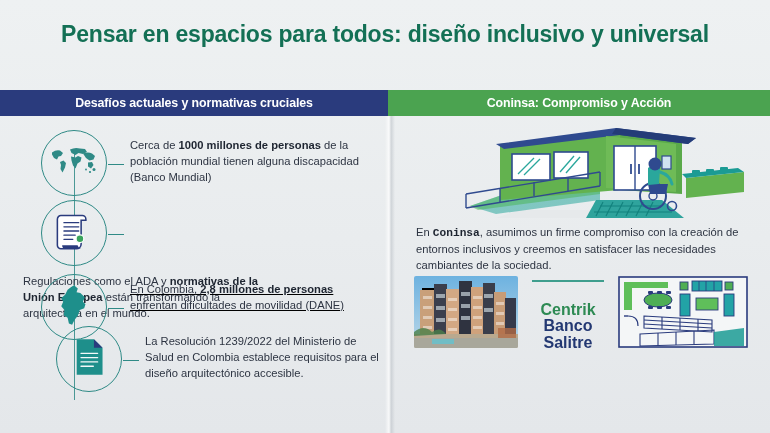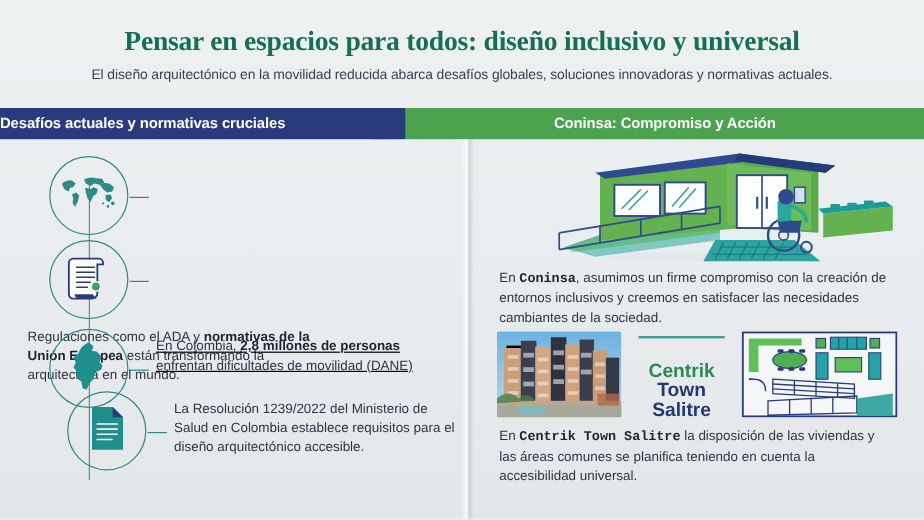--- a/index.html
+++ b/index.html
@@ -27,43 +27,43 @@
     height: 88px;
     padding-top: 22px;
     text-align: center;
   }
   .main-title {
     font-size: 23px;
     font-weight: bold;
     color: #137055;
     letter-spacing: -0.2px;
     line-height: 1.1;
-    font-family: Liberation Serif, serif;
   }
   .subtitle {
     margin-top: 9px;
     font-size: 11.6px;
     color: #3a4250;
     letter-spacing: -0.1px;
   }
 
   
   .bars {
     position: absolute;
     top: 90px; left: 0;
     width: 770px;
     height: 26px;
     display: flex;
   }
   .bar-left {
-    width: 338px;
+    width: 388px;
     height: 26px;
     background: #2a3b7d;
     display: flex;
     align-items: center;
+    justify-content: center;
     position: relative;
   }
   .bar-left::after {
     content: "";
     position: absolute;
     right: 0; top: 0;
     width: 26px; height: 100%;
     background: linear-gradient(90deg, rgba(42,59,125,1), rgba(42,59,125,0.15));
   }
   .bar-right {
@@ -226,21 +226,20 @@
     width: 328px;
   }
 </style>
 </head>
 <body>
 
 <div id="page">
 
   <div class="header">
     <div class="main-title" style="color: rgb(19, 112, 85);">Pensar en espacios para todos: diseño inclusivo y universal</div>
-    <div class="subtitle">El diseño arquitectónico en la movilidad reducida abarca desafíos globales, soluciones innovadoras y normativas actuales.</div>
   </div>
 
   <div class="bars">
     <div class="bar-left" style="background: rgb(42, 59, 125);">
       <span class="bar-label">Desafíos actuales y normativas cruciales</span>
     </div>
     <div class="bar-right" style="background: rgb(75, 163, 80);">
       <span class="bar-label">Coninsa: Compromiso y Acción</span>
     </div>
   </div>
@@ -263,20 +262,21 @@
               <path d="M68 16 q10-4 18 0 l6 5 -3 7 -8 2 -7-5z"></path>
               <path d="M78 34 l8-1 3 6 -5 7 -6-4z"></path>
               <circle cx="90" cy="48" r="3"></circle>
               <circle cx="82" cy="53" r="2.2"></circle>
               <circle cx="74" cy="48" r="1.8"></circle>
             </g>
           </svg>
         </span>
         <span class="connector"></span>
       </div>
+      <div class="item-text">Cerca de <b>1000 millones de personas</b> de la población mundial tienen alguna discapacidad (Banco Mundial)</div>
     </div>
 
     <div class="item item-2">
       <div class="circle">
         <span>
           <svg width="36" height="38" viewBox="0 0 60 64">
             <path d="M10 6 h34 a6 6 0 0 1 6 6 v2 h-8 v40 a8 8 0 0 1 -8 8 h-26 a6 6 0 0 1 -6 -6 v-44 a6 6 0 0 1 6 -6z" fill="#ffffff" stroke="#2a3b7d" stroke-width="2.6"></path>
             <path d="M10 56 h26 a8 8 0 0 0 6 6 h-26 a6 6 0 0 1 -6 -6z" fill="#2a3b7d"></path>
             <g stroke="#2a3b7d" stroke-width="2.2" stroke-linecap="round">
               <line x1="13" y1="18" x2="38" y2="18"></line>
@@ -457,21 +457,21 @@
           <rect x="0" y="62" width="104" height="10" fill="#a8a79b"></rect>
           <rect x="18" y="63" width="22" height="5" fill="#63c3cf" opacity="0.8"></rect>
           <path d="M0 56 q10-8 18 0 q8-6 14 2 l-32 2z" fill="#4a7f4a" opacity="0.8"></path>
           <rect x="84" y="52" width="18" height="10" fill="#b06a45" opacity="0.8"></rect>
         </svg>
       </div>
 
       <div class="logo-box">
         <span class="logo-rule"></span>
         <span class="logo-l1" style="color: rgb(45, 138, 83); margin-top: 24px;">Centrik</span>
-        <span class="logo-l2" style="color: rgb(35, 56, 114);">Town</span>
+        <span class="logo-l2" style="color: rgb(35, 56, 114);">Banco</span>
         <span class="logo-l3" style="color: rgb(35, 56, 114); text-align: right;">Salitre</span>
       </div>
 
       <div class="plan">
         <svg width="130" height="72" viewBox="0 0 130 72" preserveAspectRatio="none">
           <rect x="1" y="1" width="128" height="70" fill="#f4f6f7" stroke="#2a3b7d" stroke-width="1.6"></rect>
 
           <path d="M6 6 L50 6 L50 12 L14 12 L14 34 L6 34 Z" fill="#5fbf5a"></path>
 
           <ellipse cx="40" cy="24" rx="14" ry="7" fill="#4fae54" stroke="#2a3b7d" stroke-width="1"></ellipse>
@@ -510,17 +510,16 @@
             <line x1="40" y1="57" x2="40" y2="69"></line>
             <line x1="58" y1="56" x2="58" y2="69"></line>
             <line x1="76" y1="55" x2="76" y2="68"></line>
           </g>
           <path d="M96 56 L126 52 L126 70 L96 70 Z" fill="#1b9b94" opacity="0.85"></path>
         </svg>
       </div>
 
     </div>
 
-    <div class="para para-2">En <b>Centrik Town Salitre</b> la disposición de las viviendas y las áreas comunes se planifica teniendo en cuenta la accesibilidad universal.</div>
 
   </div>
 
 </div>
 
 </body></html>

